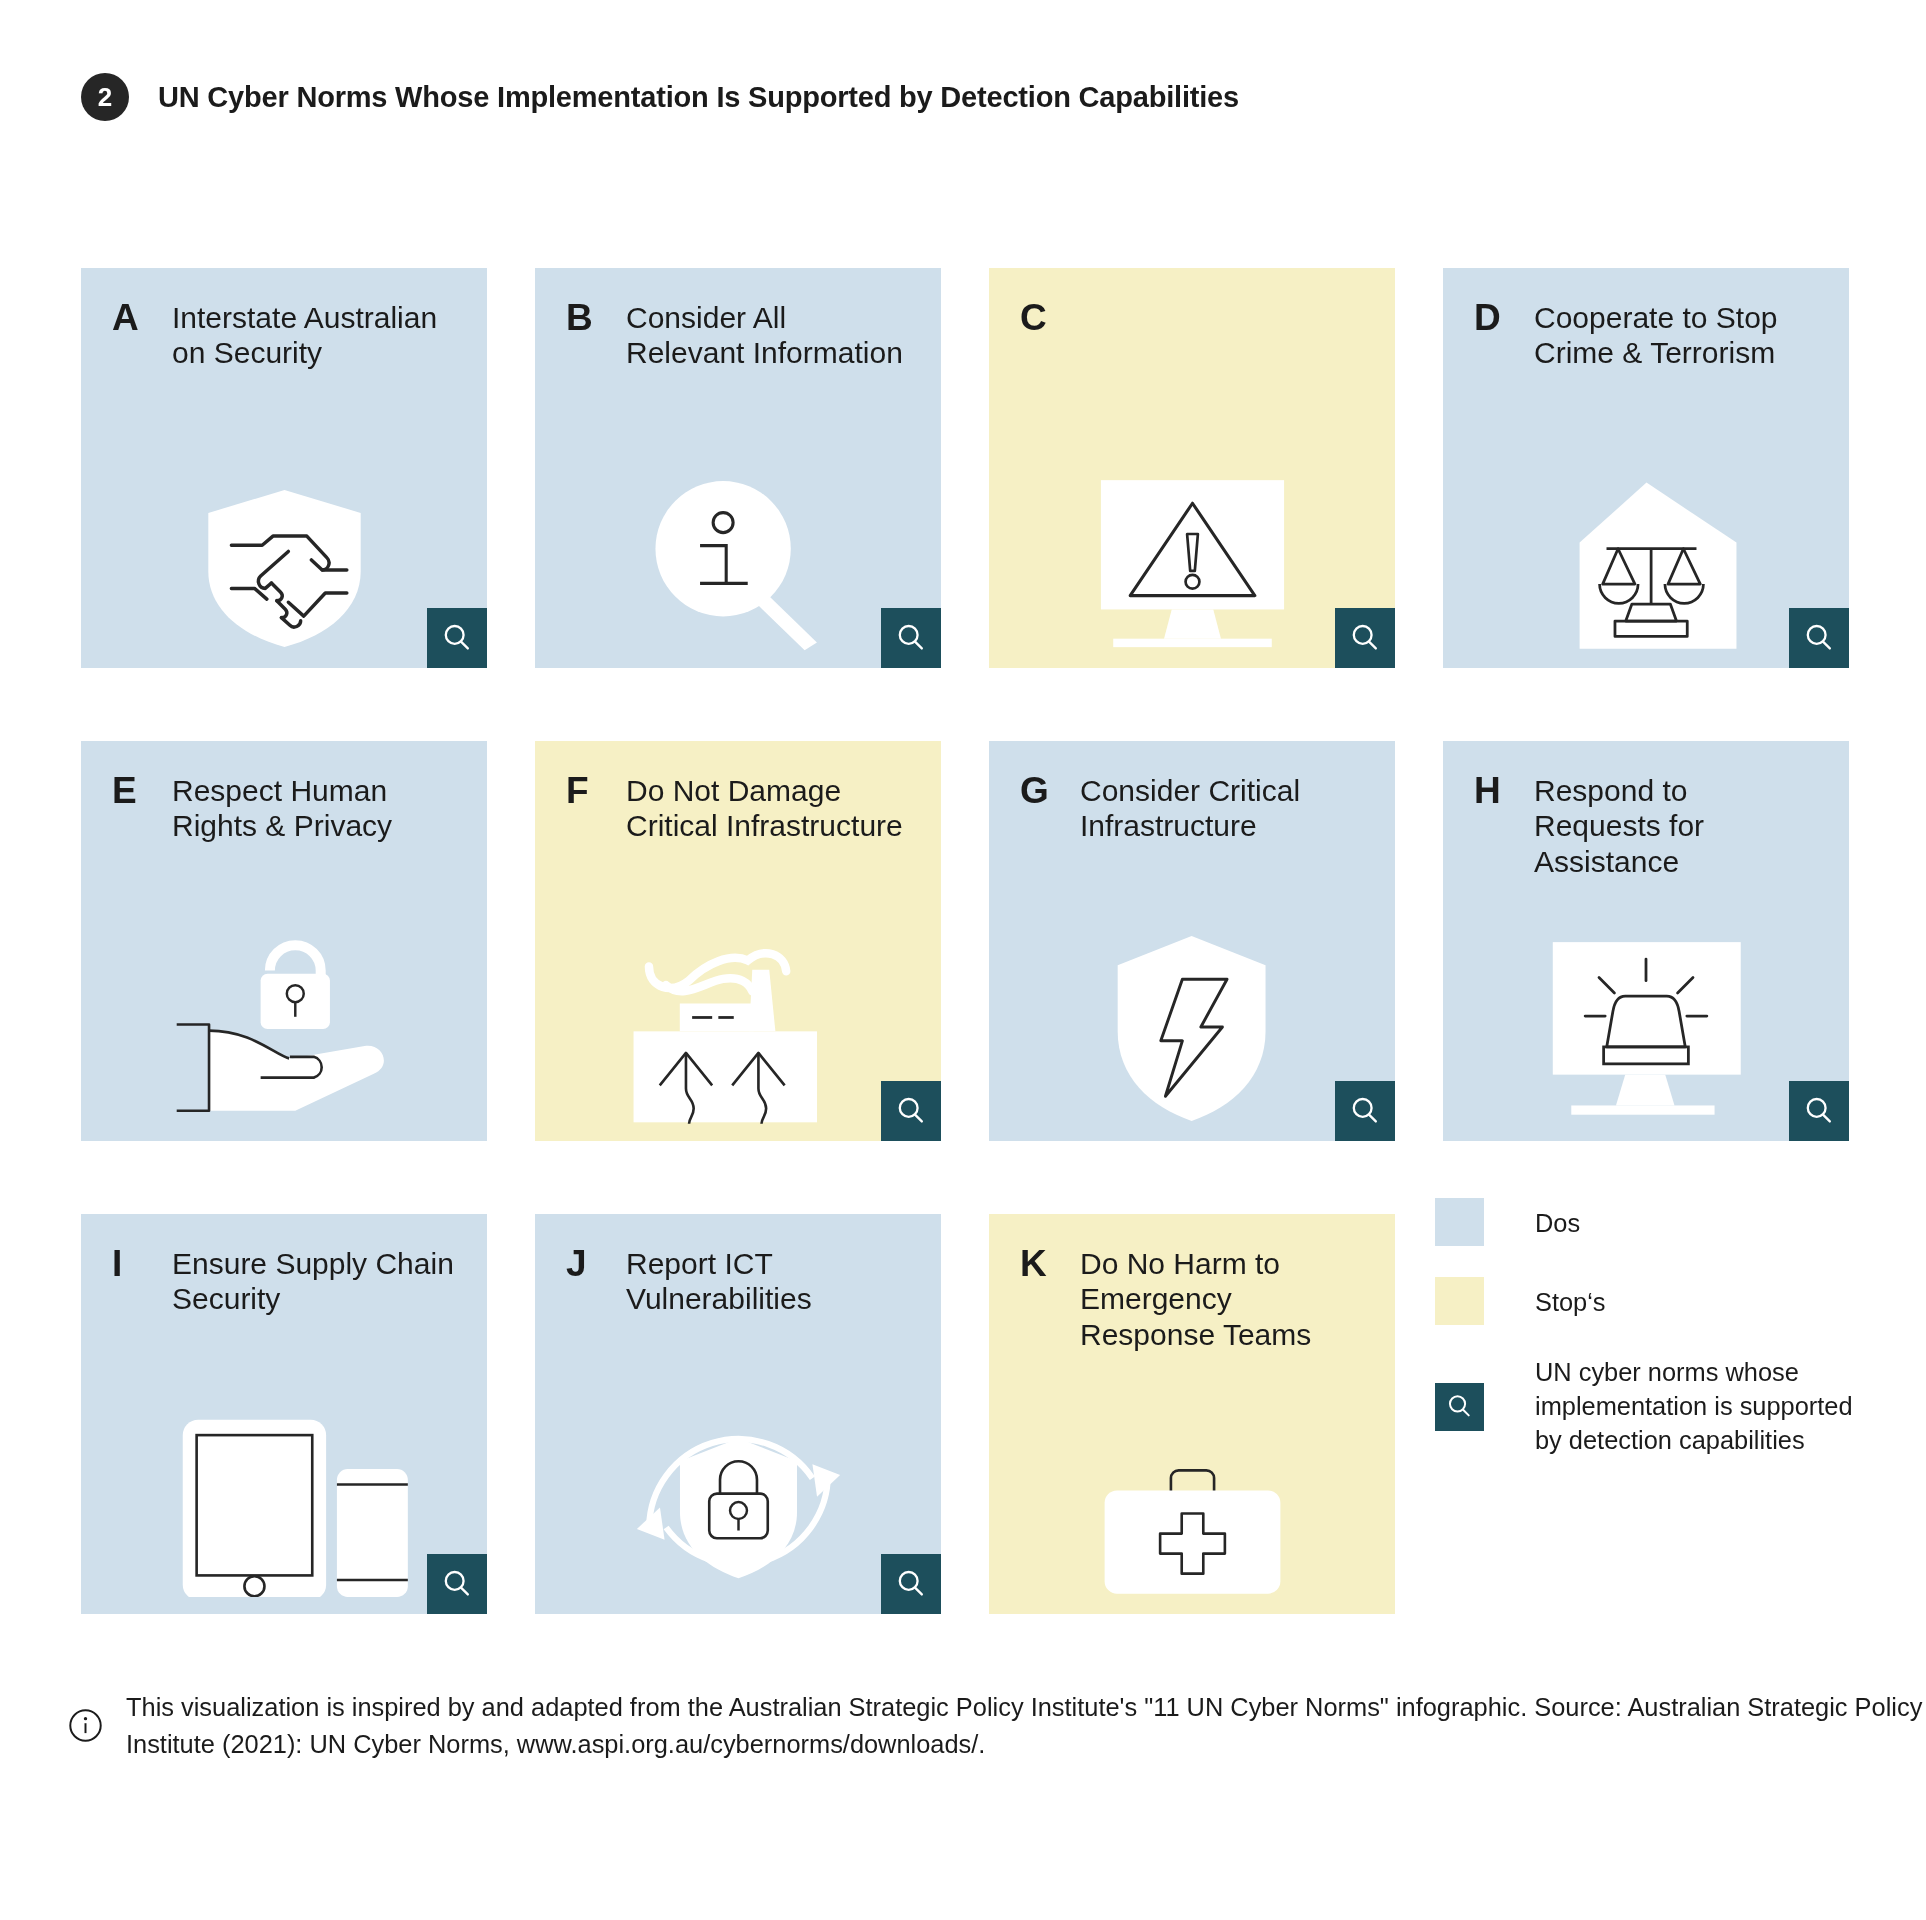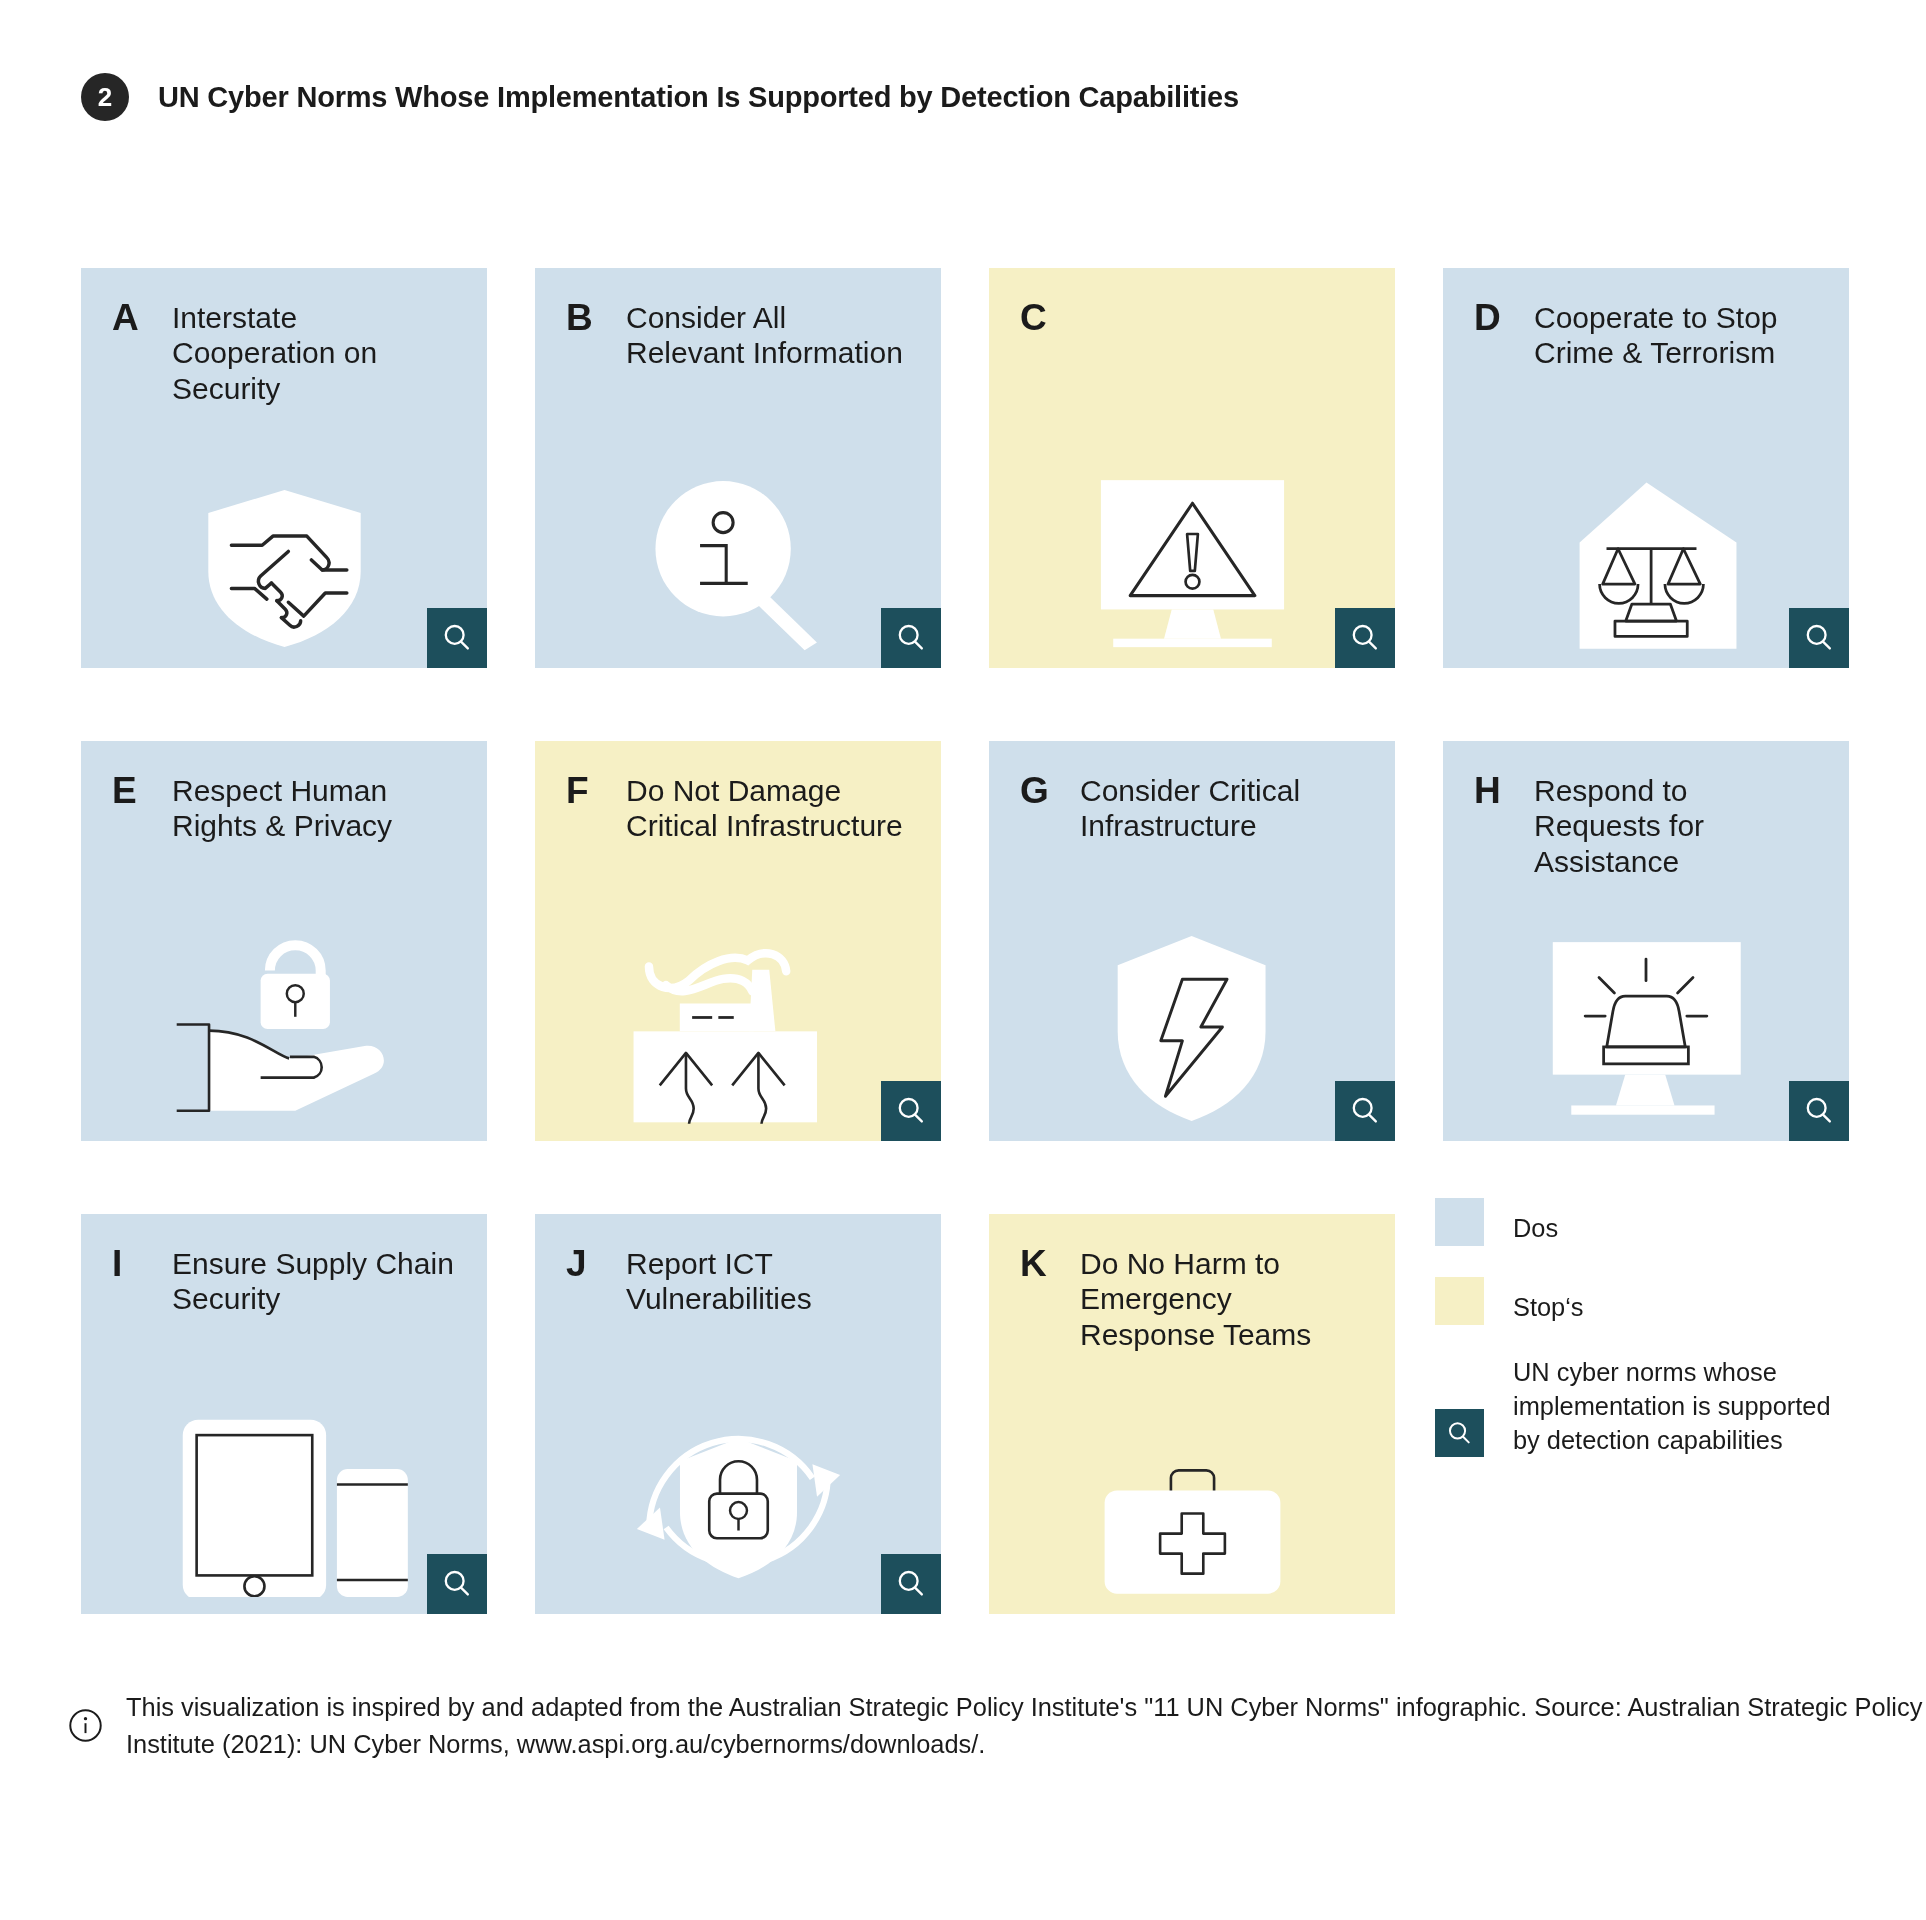--- a/index.html
+++ b/index.html
@@ -69,21 +69,21 @@
     position: absolute; right: 0; bottom: 0;
     width: 60px; height: 60px;
     background: #1d4f5c;
     display: flex; align-items: center; justify-content: center;
   }
 
   
   .legend {
     position: absolute; left: 1435px; top: 1198px; width: 478px;
   }
-  .legend-row { display: flex; align-items: flex-end; margin-bottom: 31px; }
+  .legend-row { display: flex; align-items: center; margin-bottom: 31px; gap: 22px; }
   .legend-row:last-child { margin-bottom: 0; }
   .swatch { width: 49px; height: 48px; flex: 0 0 auto; }
   .swatch.dos  { background: #cfdfeb; }
   .swatch.dont { background: #f6f0c5; }
   .swatch.badge {
     background: #1d4f5c;
     display: flex; align-items: center; justify-content: center;
   }
   .legend-text {
     font-size: 25.4px; line-height: 1.33; color: #1b1b1b;
@@ -109,21 +109,21 @@
   <div class="header">
     <div class="step-badge">2</div>
     <div class="page-title">UN Cyber Norms Whose Implementation Is Supported by Detection Capabilities</div>
   </div>
 
   <div class="grid">
 
     <div class="card dos">
       <div class="card-head">
         <div class="card-letter">A</div>
-        <div class="card-label">Interstate Cooperation on Security</div>
+        <div class="card-label">Interstate Australian on Security</div>
       </div>
       <div class="card-icon">
         <svg width="177" height="166" viewBox="0 0 230 215">
           <path d="M115 6 L214 36 V112 C214 160 172 195 115 210 C58 195 16 160 16 112 V36 Z" fill="#ffffff"></path>
           <g fill="none" stroke="#262626" stroke-width="4.5" stroke-linejoin="round" stroke-linecap="round">
             <path d="M46 78 H86 L100 66 H144 L170 94 C176 100 172 110 164 110 L150 97"></path>
             <path d="M164 110 H196"></path>
             <path d="M46 134 H76 L92 148"></path>
             <path d="M196 140 H168 L140 170 L120 152"></path>
             <path d="M120 86 L84 118 C78 124 82 134 90 134 L98 127"></path>

